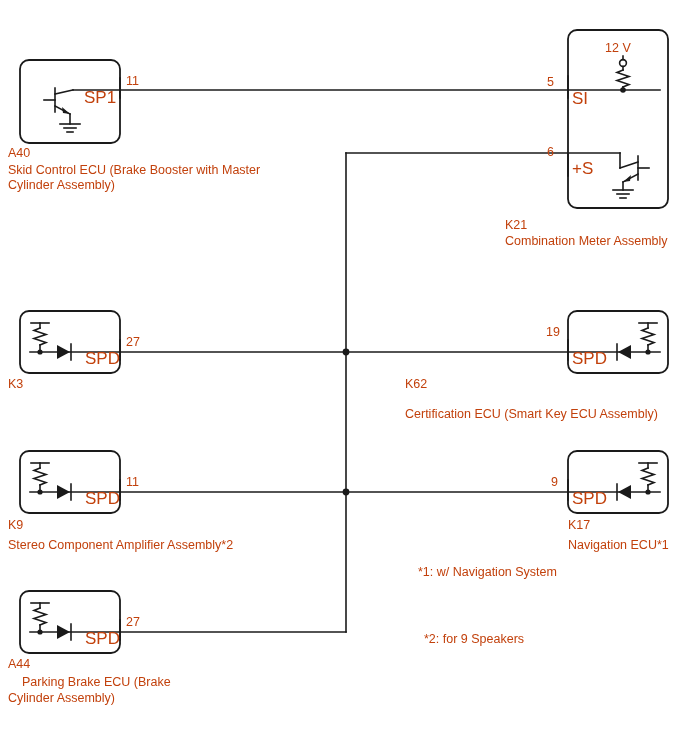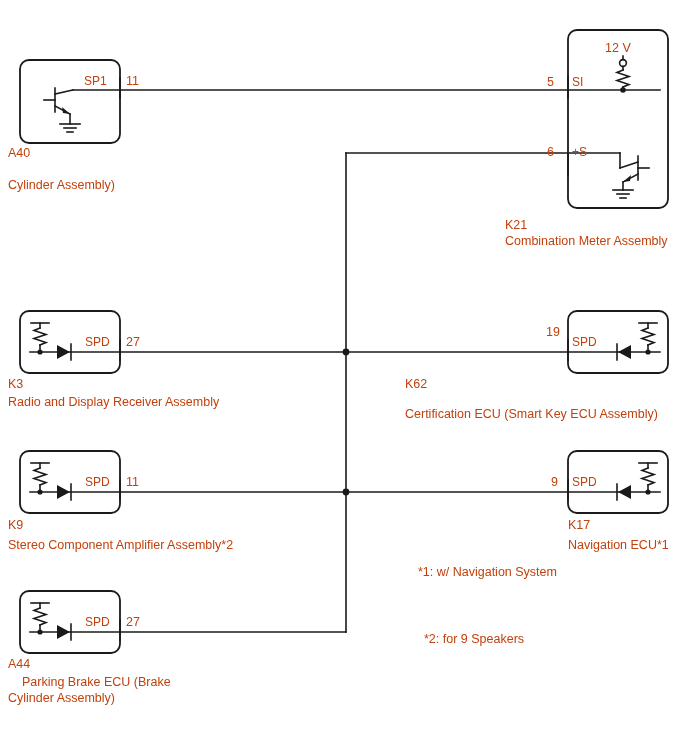--- a/index.html
+++ b/index.html
@@ -27,21 +27,21 @@
     position: absolute;
     font-family: Liberation Sans, sans-serif;
     font-size: 12.5px;
     line-height: 15px;
     color: #c2410c;
     white-space: pre;
   }
   .lbl.comp-id { font-size: 12.5px; }
   .lbl.comp-desc { font-size: 12.5px; }
   .lbl.pin-num { font-size: 12.5px; }
-  .lbl.term { font-size: 12px; }
+  .lbl.term { font-size: 17px; margin-top: 16px; }
   .lbl.volt { font-size: 12.5px; }
   .lbl.note { font-size: 12.5px; }
 </style>
 </head>
 <body>
 
 <div id="diagram">
 
   <svg width="688" height="755" viewBox="0 0 688 755">
     <g stroke="#1a1a1a" fill="none" stroke-width="1.6" stroke-linecap="square">
@@ -154,34 +154,34 @@
       <line x1="71" y1="624" x2="71" y2="640"></line>
       <line x1="120" y1="620" x2="120" y2="640"></line>
       <line x1="120" y1="632" x2="346" y2="632"></line>
 
     </g>
   </svg>
 
   <div class="lbl term" style="left:84px; top:74px;">SP1</div>
   <div class="lbl pin-num" style="left:126px; top:74px;">11</div>
   <div class="lbl comp-id" style="left:8px; top:146px;">A40</div>
+  <div class="lbl comp-desc" style="left:8px; top:163px;">Skid Control ECU (Brake Booster with Master</div>
   <div class="lbl comp-desc" style="left:8px; top:178px;">Cylinder Assembly)</div>
 
   <div class="lbl volt" style="left:605px; top:41px;">12 V</div>
   <div class="lbl pin-num" style="left:547px; top:75px;">5</div>
   <div class="lbl term" style="left:572px; top:75px;">SI</div>
   <div class="lbl pin-num" style="left:547px; top:145px;">6</div>
   <div class="lbl term" style="left:572px; top:145px;">+S</div>
   <div class="lbl comp-id" style="left:505px; top:218px;">K21</div>
   <div class="lbl comp-desc" style="left:505px; top:234px;">Combination Meter Assembly</div>
 
   <div class="lbl term" style="left:85px; top:335px;">SPD</div>
   <div class="lbl pin-num" style="left:126px; top:335px;">27</div>
   <div class="lbl comp-id" style="left:8px; top:377px;">K3</div>
-  <div class="lbl comp-desc" style="left:8px; top:395px;">Radio and Display Receiver Assembly</div>
 
   <div class="lbl pin-num" style="left:546px; top:317px;margin-top:8px;">19</div>
   <div class="lbl term" style="left:572px; top:335px;">SPD</div>
   <div class="lbl comp-id" style="left:405px; top:377px;">K62</div>
   <div class="lbl comp-desc" style="left:405px; top:395px;margin-top:12px;">Certification ECU (Smart Key ECU Assembly)</div>
 
   <div class="lbl term" style="left:85px; top:475px;">SPD</div>
   <div class="lbl pin-num" style="left:126px; top:475px;">11</div>
   <div class="lbl comp-id" style="left:8px; top:518px;">K9</div>
   <div class="lbl comp-desc" style="left:8px; top:538px;">Stereo Component Amplifier Assembly*2</div>

